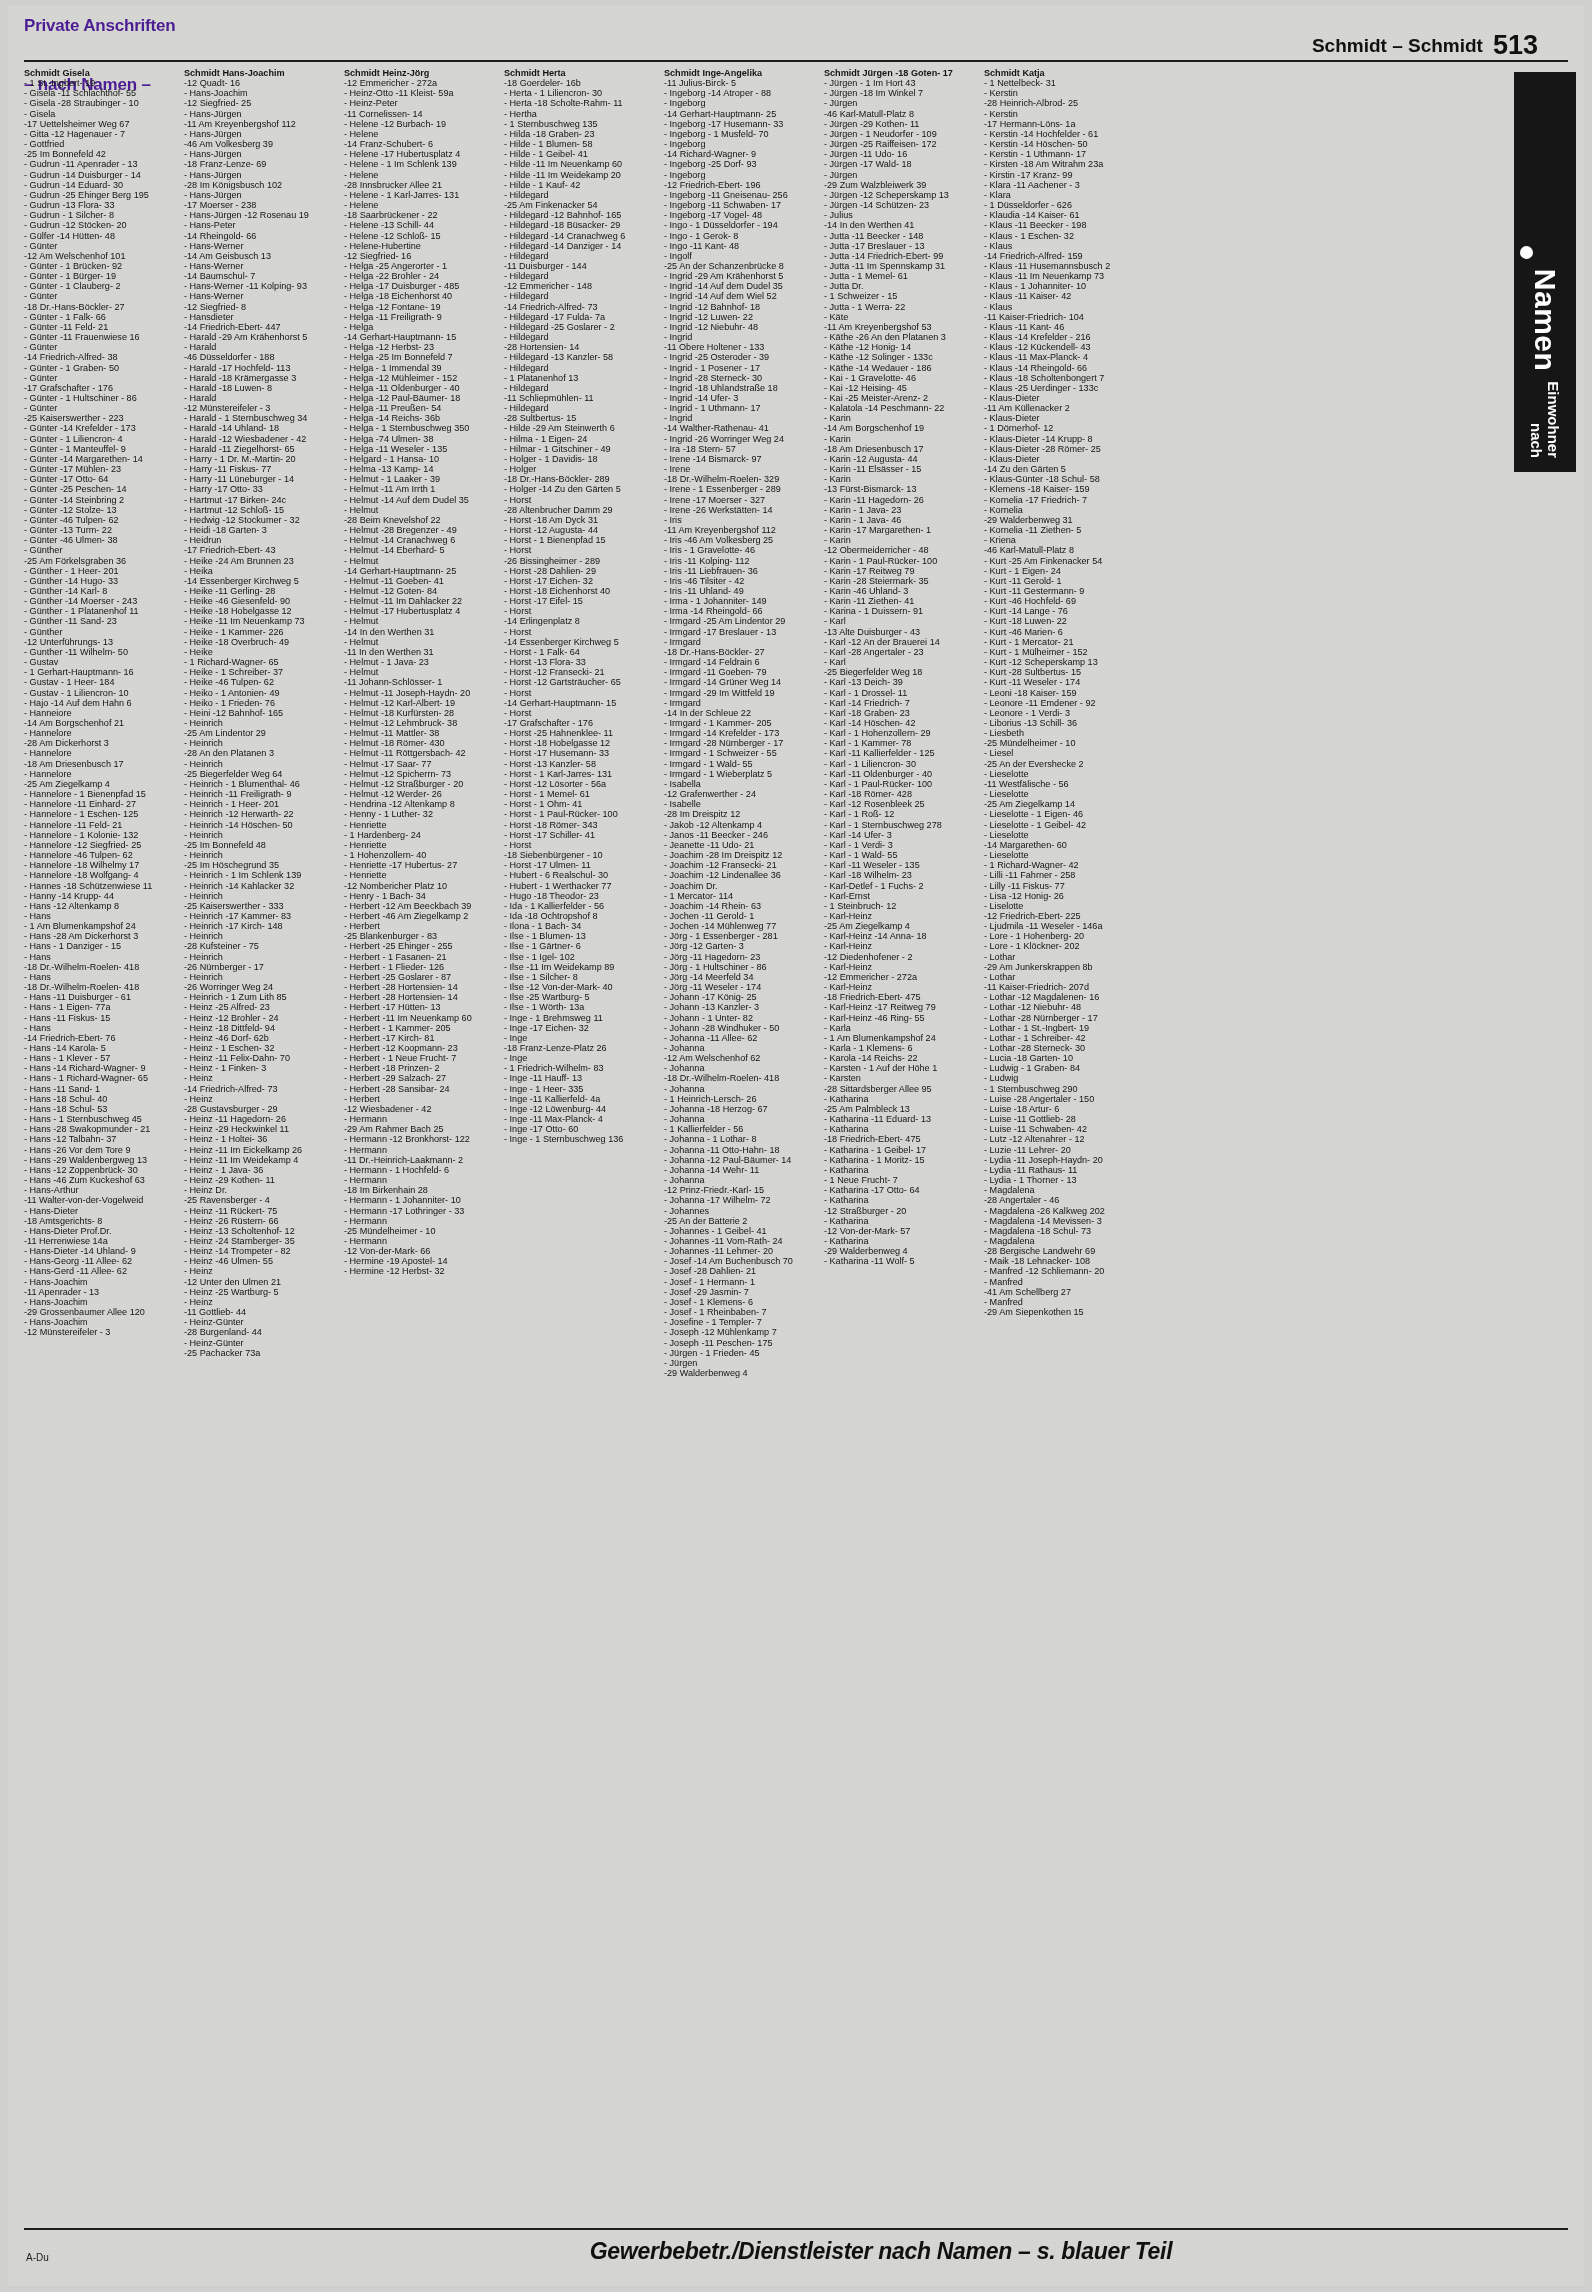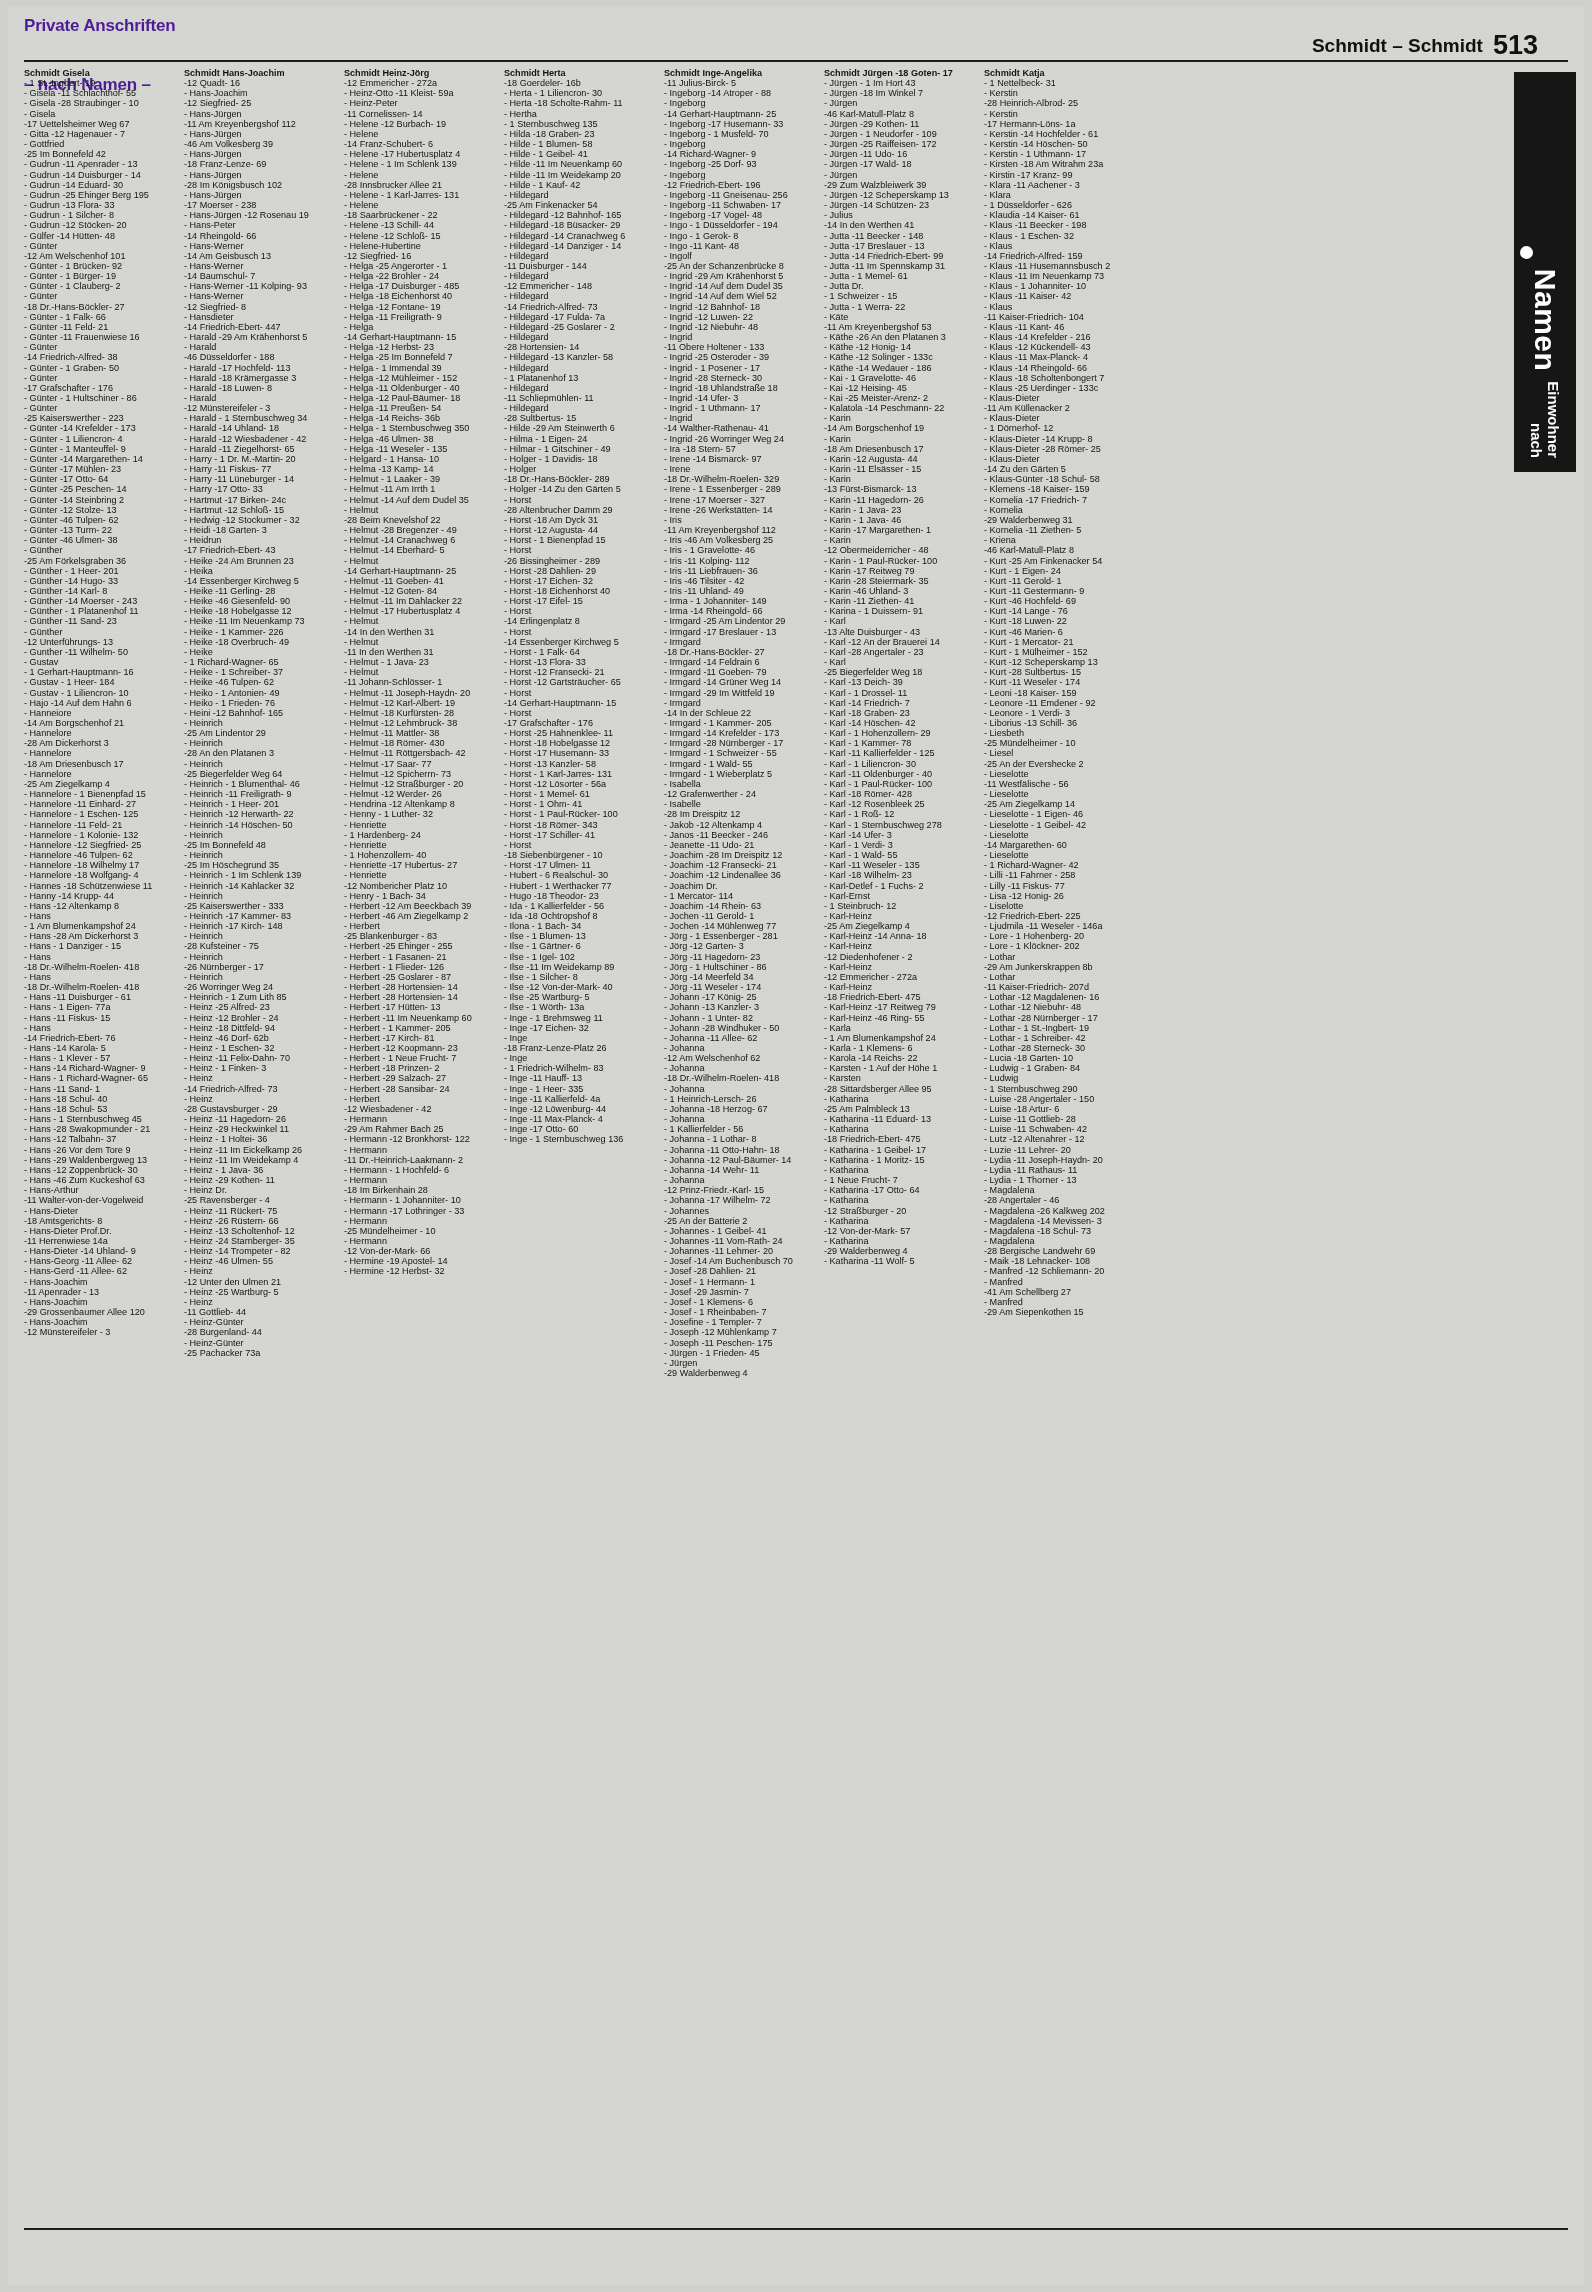--- a/index.html
+++ b/index.html
@@ -492,21 +492,21 @@
           <div class="entry">-14 Gerhart-Hauptmann- 15</div>
           <div class="entry">- Helga -12 Herbst- 23</div>
           <div class="entry">- Helga -25 Im Bonnefeld 7</div>
           <div class="entry">- Helga - 1 Immendal 39</div>
           <div class="entry">- Helga -12 Mühleimer - 152</div>
           <div class="entry">- Helga -11 Oldenburger - 40</div>
           <div class="entry">- Helga -12 Paul-Bäumer- 18</div>
           <div class="entry">- Helga -11 Preußen- 54</div>
           <div class="entry">- Helga -14 Reichs- 36b</div>
           <div class="entry">- Helga - 1 Sternbuschweg 350</div>
-          <div class="entry">- Helga -46 Ulmen- 38</div>
+          <div class="entry">- Helga -74 Ulmen- 38</div>
           <div class="entry">- Helga -11 Weseler - 135</div>
           <div class="entry">- Helgard - 1 Hansa- 10</div>
           <div class="entry">- Helma -13 Kamp- 14</div>
           <div class="entry">- Helmut - 1 Laaker - 39</div>
           <div class="entry">- Helmut -11 Am Irrth 1</div>
           <div class="entry">- Helmut -14 Auf dem Dudel 35</div>
           <div class="entry">- Helmut</div>
           <div class="entry">-28 Beim Knevelshof 22</div>
           <div class="entry">- Helmut -28 Bregenzer - 49</div>
           <div class="entry">- Helmut -14 Cranachweg 6</div>
@@ -1063,16 +1063,20 @@
           <div class="entry">- Maik -18 Lehnacker- 108</div>
           <div class="entry">- Manfred -12 Schliemann- 20</div>
           <div class="entry">- Manfred</div>
           <div class="entry">-41 Am Schellberg 27</div>
           <div class="entry">- Manfred</div>
           <div class="entry">-29 Am Siepenkothen 15</div>
         </div>
       </div>
 
     <div class="rule-bottom"></div>
+    <div class="footer">
+      <div class="foot-code">A-Du</div>
+      <div class="foot-banner">Gewerbebetr./Dienstleister nach Namen – s. blauer Teil</div>
+    </div>
 
     <div class="grain"></div>
   </div>
 </div>
 
 </body></html>

